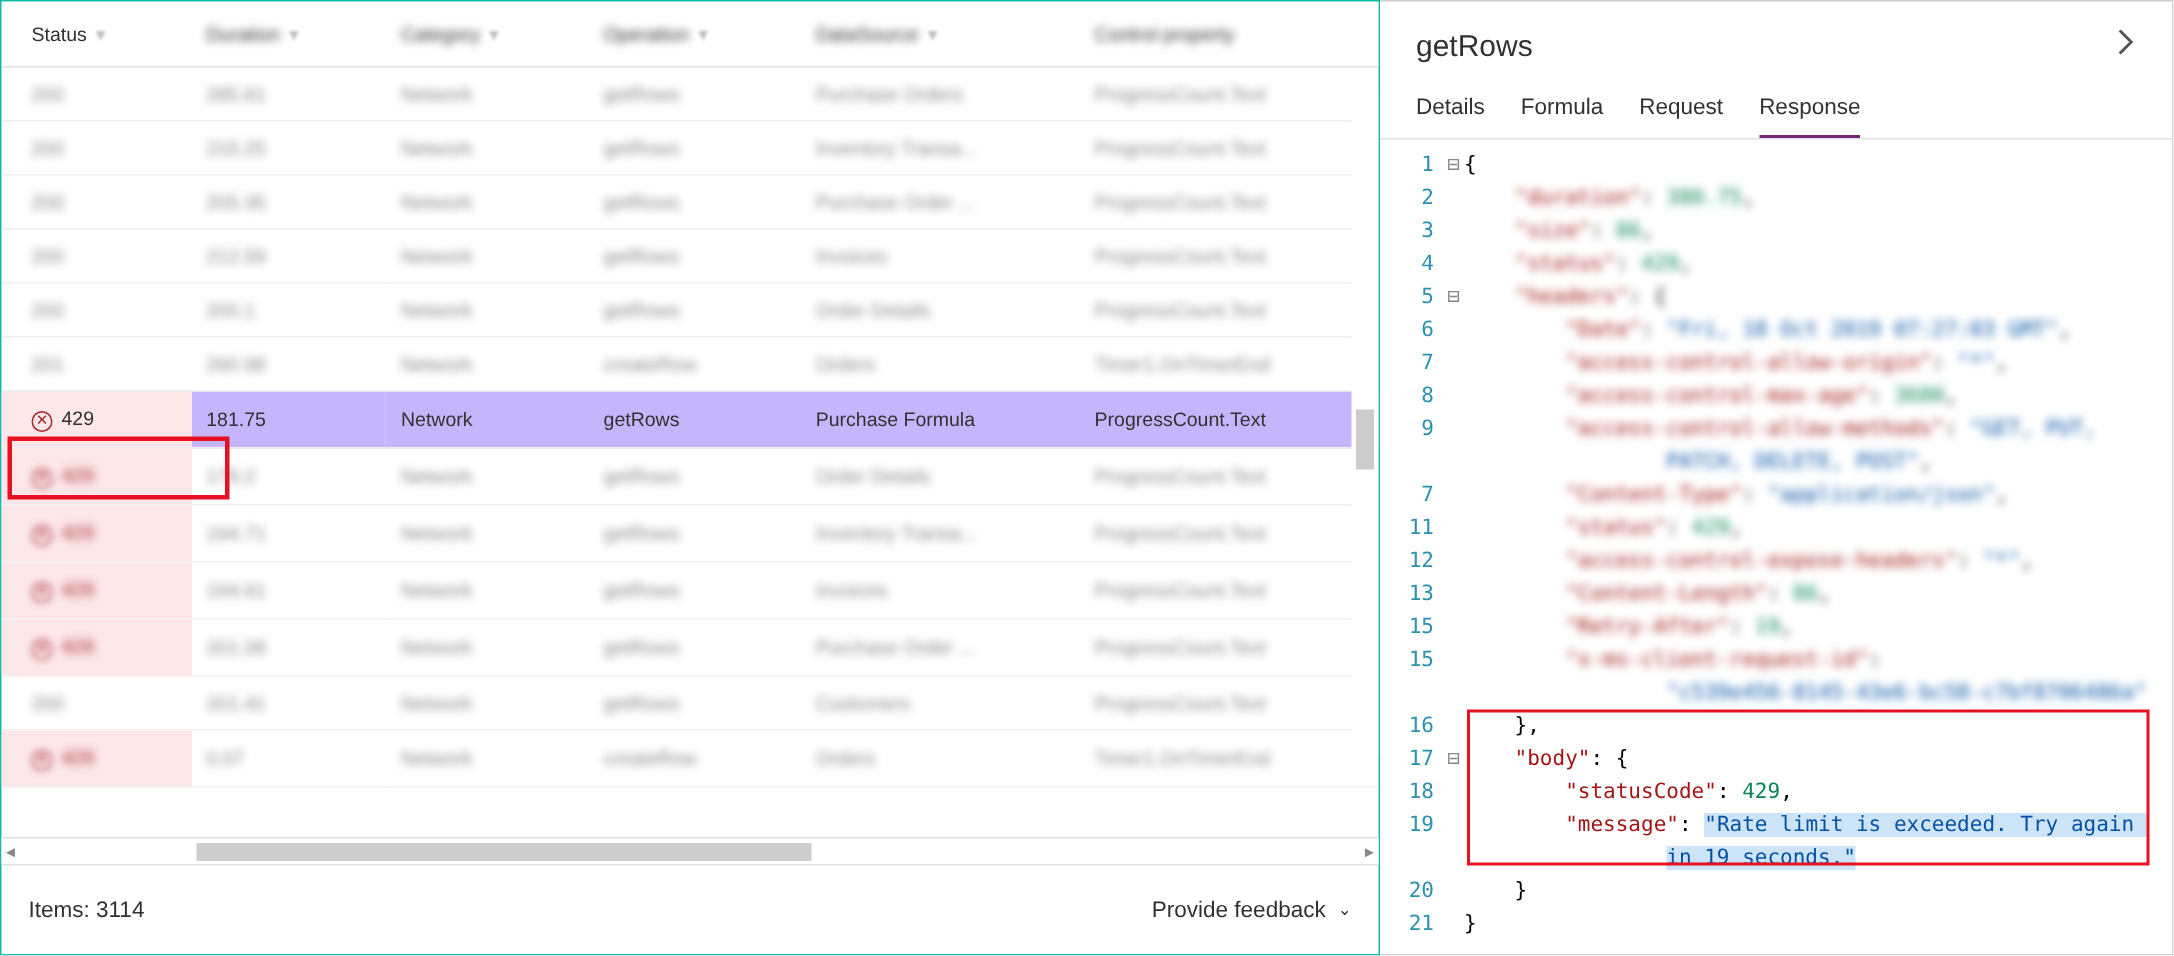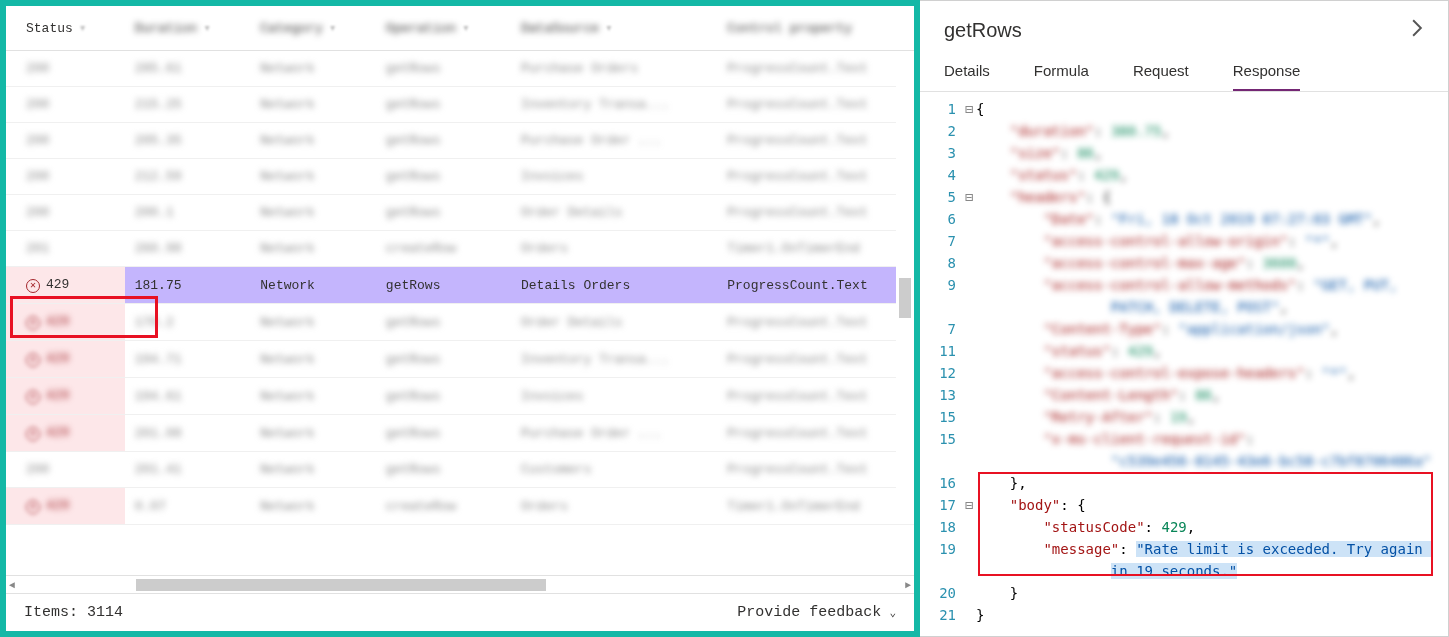--- a/index.html
+++ b/index.html
@@ -9,25 +9,24 @@
     color: #323130;
     background: #fff;
     width: 1449px;
     height: 637px;
     overflow: hidden;
     display: flex;
   }
   .left-panel {
     width: 920px;
     height: 637px;
-    border: 6px solid #14b8a6;
+    border: 1px solid #14b8a6;
     display: flex;
     flex-direction: column;
     position: relative;
-    font-family: Liberation Mono, monospace;
   }
   .table-wrap { flex:1; overflow:hidden; position:relative; }
   .table { width: 100%; border-collapse: collapse; }
   .table th {
     text-align: left;
     font-weight: 400;
     padding: 14px 10px;
     border-bottom: 1px solid #e1e1e1;
     position: relative;
     color: #323130;
@@ -77,21 +76,21 @@
     background:#fff;
   }
   .hscroll .thumb { position:absolute;left:130px;width:410px;top:3px;height:12px;background:#ccc; }
   .hscroll .arrow { position:absolute;top:0;width:12px;height:18px;color:#888;display:flex;align-items:center;justify-content:center;font-size:10px;}
   .hscroll .arrow.l{left:0;} .hscroll .arrow.r{right:0;}
   .vscroll {
     position:absolute; right:0; top:62px; bottom:55px; width:18px; background:#fff;
   }
   .vscroll .thumb { position:absolute; top:210px; right:3px; width:12px; height:40px; background:#ccc; }
   .footer {
-    height:38px;
+    height:60px;
     border-top:1px solid #e1e1e1;
     display:flex;
     align-items:center;
     justify-content:space-between;
     padding:0 18px;
     font-size:15px;
   }
   .footer .feedback { display:flex;align-items:center;gap:8px;color:#323130;margin-left:40px; }
   .feedback .chev { font-size:11px; }
 
@@ -109,21 +108,21 @@
     display:flex;
     align-items:center;
     justify-content:space-between;
     padding:18px 24px 14px 24px;
     font-size:20px;
     color:#323130;
   }
   .rp-header .expand { color:#555; }
   .tabs {
     display:flex;
-    gap:44px;
+    gap:24px;
     padding:0 24px;
     border-bottom:1px solid #e1e1e1;
     font-size:15px;
   }
   .tab { padding:6px 0 10px 0; cursor:pointer; color:#323130; }
   .tab.active { border-bottom:2px solid #742774; font-weight:400; }
   .code-area {
     flex:1;
     padding:6px 8px;
     font-family: Consolas, monospace;
@@ -212,21 +211,21 @@
             <td><span class="btext">Network</span></td>
             <td><span class="btext">createRow</span></td>
             <td><span class="btext">Orders</span></td>
             <td><span class="btext">Timer1.OnTimerEnd</span></td>
           </tr>
           <tr class="selected err">
             <td><span class="err-icon">✕</span><span class="btext">429</span></td>
             <td><span class="btext">181.75</span></td>
             <td><span class="btext">Network</span></td>
             <td><span class="btext">getRows</span></td>
-            <td><span class="btext">Details Orders</span></td>
+            <td><span class="btext">Purchase Formula</span></td>
             <td><span class="btext">ProgressCount.Text</span></td>
           </tr>
           <tr class="blurred err-blur">
             <td><span class="err-icon">✕</span><span class="btext">429</span></td>
             <td><span class="btext">178.2</span></td>
             <td><span class="btext">Network</span></td>
             <td><span class="btext">getRows</span></td>
             <td><span class="btext">Order Details</span></td>
             <td><span class="btext">ProgressCount.Text</span></td>
           </tr>

